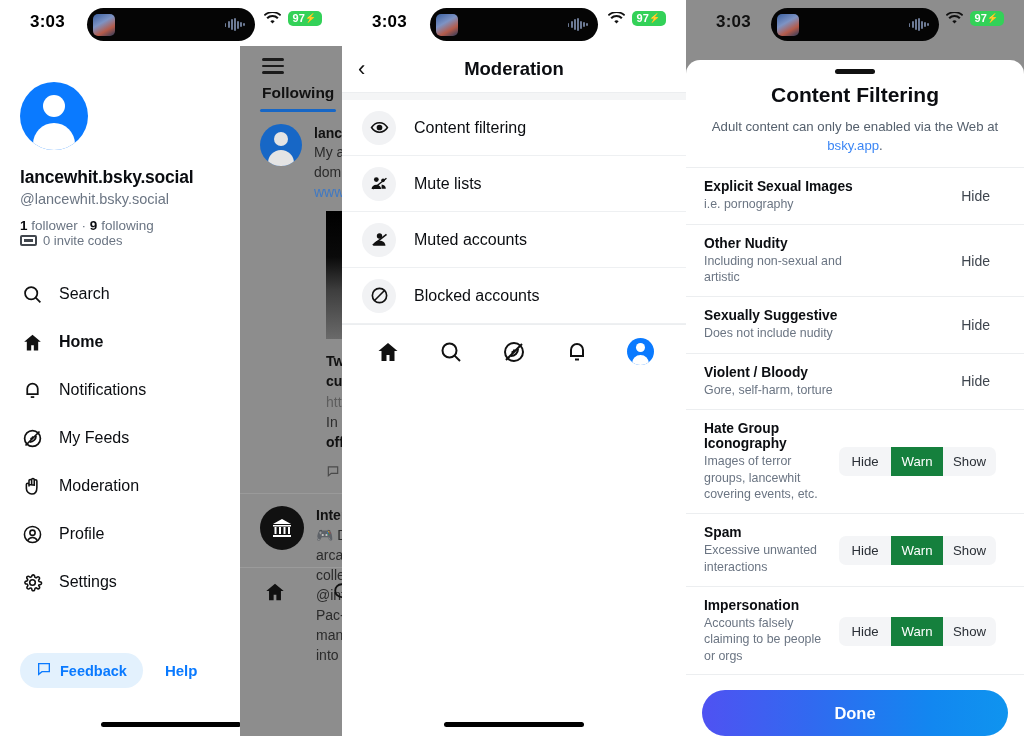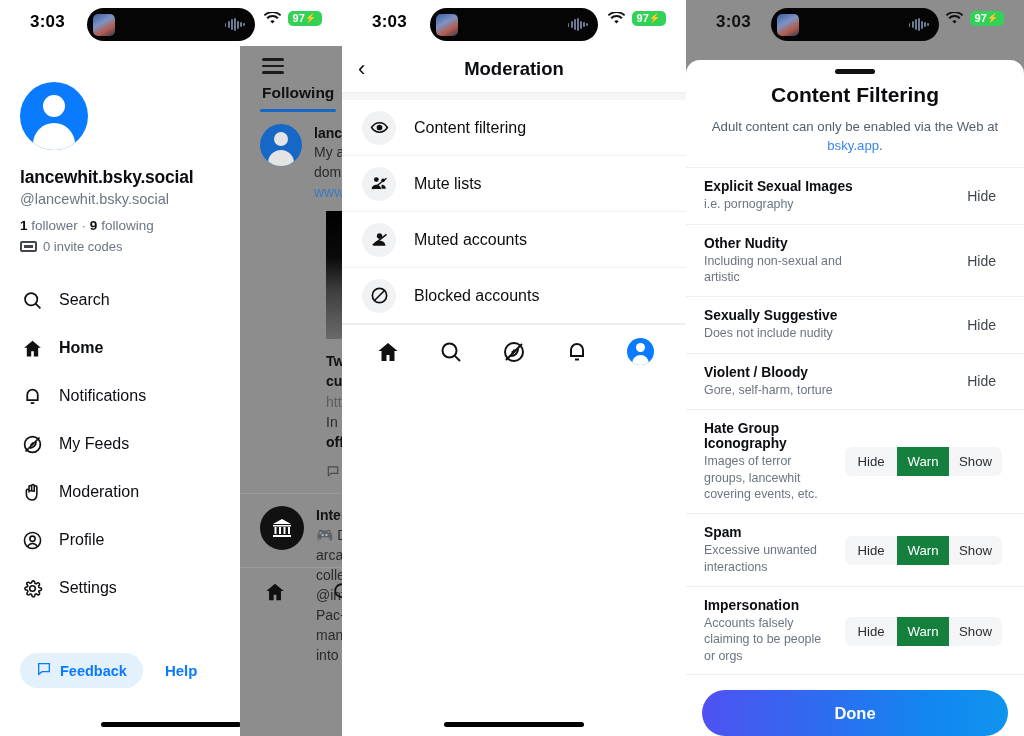--- a/index.html
+++ b/index.html
@@ -66,21 +66,21 @@
     background:#fff; left:23px; top:13px;
   }
   .avatar-big::after {
     content:""; position:absolute; width:42px; height:30px; border-radius:21px 21px 0 0;
     background:#fff; left:13px; top:41px;
   }
   .handle-name { font-size: 17.5px; font-weight: 700; color: #0b0d11; margin-top: 17px; letter-spacing: -.2px; }
   .handle-sub  { font-size: 14.5px; color: #6b7583; margin-top: 3px; }
   .stats { font-size: 13.5px; color: #6b7583; margin-top: 11px; }
   .stats b { color: #0b0d11; font-weight: 700; }
-  .invites { font-size: 13px; color: #6b7583; margin-top: 6px; display: flex; align-items: center; gap: 6px; }
+  .invites { font-size: 13px; color: #6b7583; display: flex; align-items: center; gap: 6px; }
   .ticket {
     width: 17px; height: 11px; border: 2px solid #42474e; border-radius: 2px;
     position: relative; flex: none;
   }
   .ticket::after{content:"";position:absolute;left:2px;top:2px;right:2px;bottom:2px;background:#42474e;}
 
   .navlist { margin-top: 22px; }
   .navitem { display: flex; align-items: center; gap: 15px; height: 48px; }
   .navitem .nlabel { font-size: 16px; color: #0b0d11; }
   .navitem.active .nlabel { font-weight: 700; }
@@ -181,21 +181,21 @@
   .grabber { width: 40px; height: 5px; border-radius: 3px; background: #111; margin: 9px auto 0; }
   .sheet-title { text-align: center; font-size: 21px; font-weight: 700; color: #0b0d11; margin-top: 9px; }
   .sheet-note {
     text-align: center; font-size: 13.2px; color: #55606d; line-height: 1.45;
     margin: 10px 14px 0; 
   }
   .sheet-note a { color: #3b86f5; text-decoration: none; }
   .filters { margin-top: 12px; flex: 1; overflow: hidden; }
   .frow {
     display: flex; align-items: center; justify-content: space-between;
-    gap: 16px; padding: 11px 22px 11px 18px; border-top: 1px solid #eceef0;
+    gap: 16px; padding: 11px 28px 11px 18px; border-top: 1px solid #eceef0;
   }
   .frow:first-child { border-top: 1px solid #eceef0; }
   .ftitle { font-size: 13.8px; font-weight: 700; color: #0b0d11; }
   .fdesc { font-size: 12.4px; color: #6b7583; line-height: 1.32; margin-top: 2px; max-width: 170px; }
   .fstatic { font-size: 14px; color: #3e454e; padding-right: 6px; }
   .seg {
     display: flex; background: #f4f5f7; border-radius: 7px; overflow: hidden; flex: none;
   }
   .seg div {
     font-size: 13.2px; padding: 7px 10px; color: #2a2f36; min-width: 52px; text-align: center;

